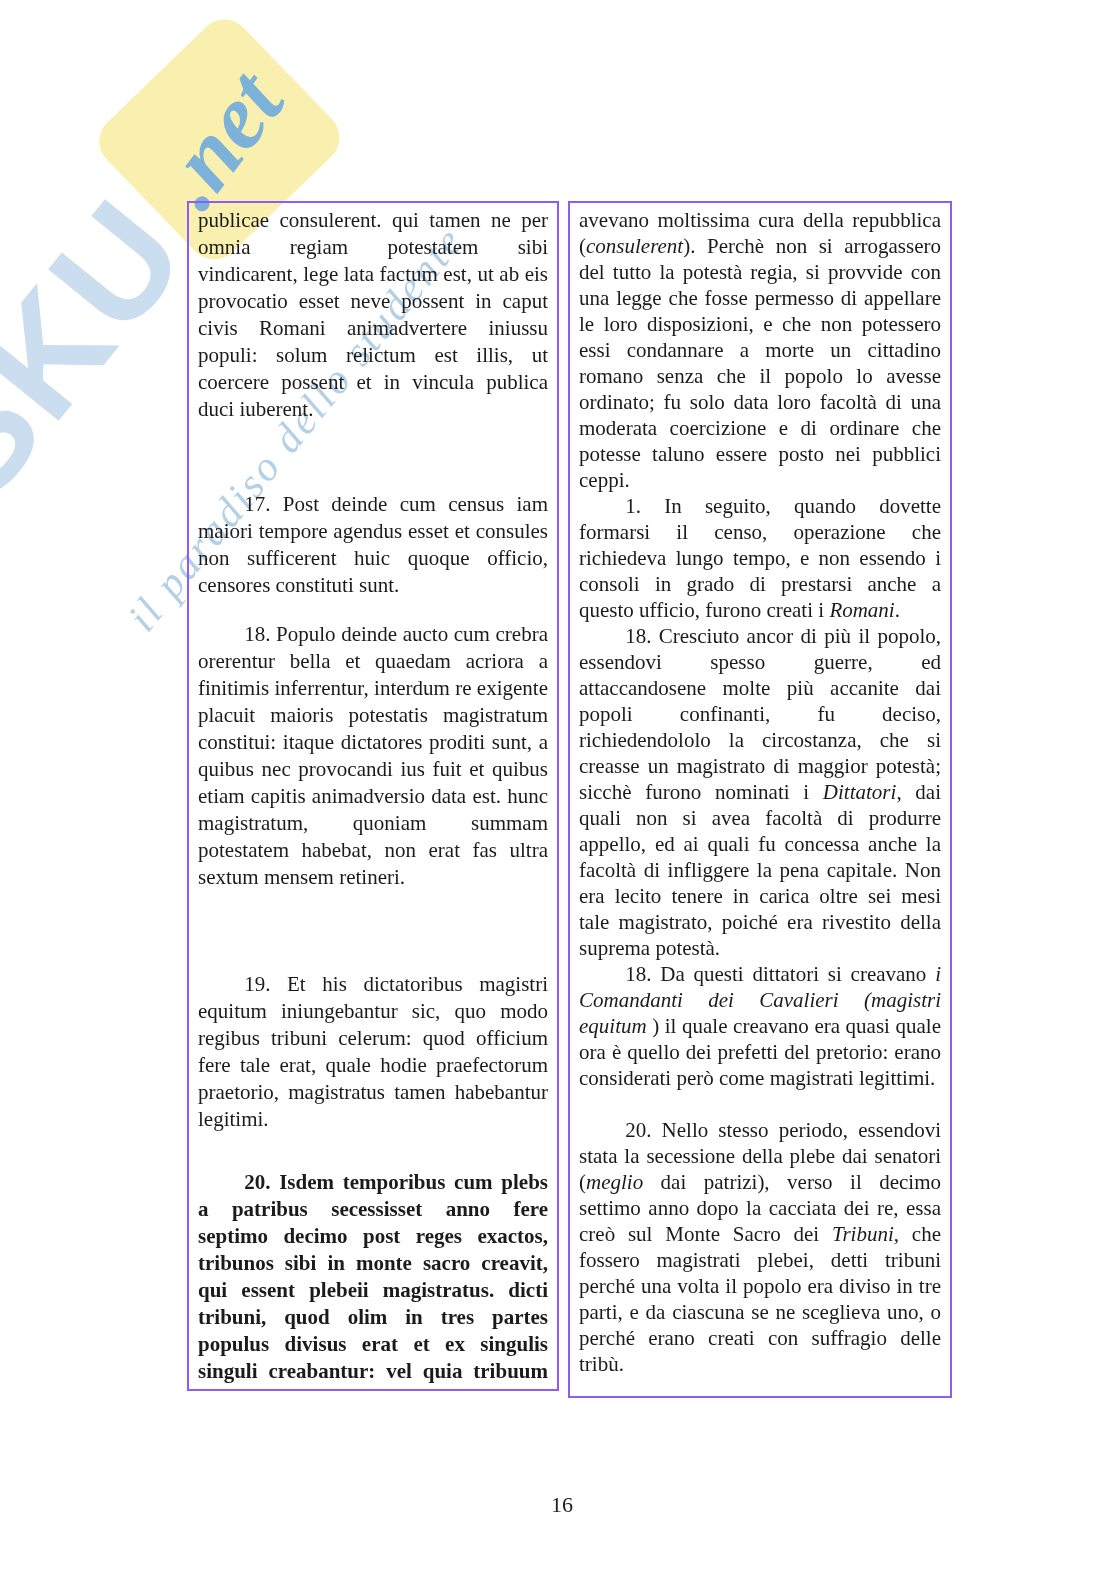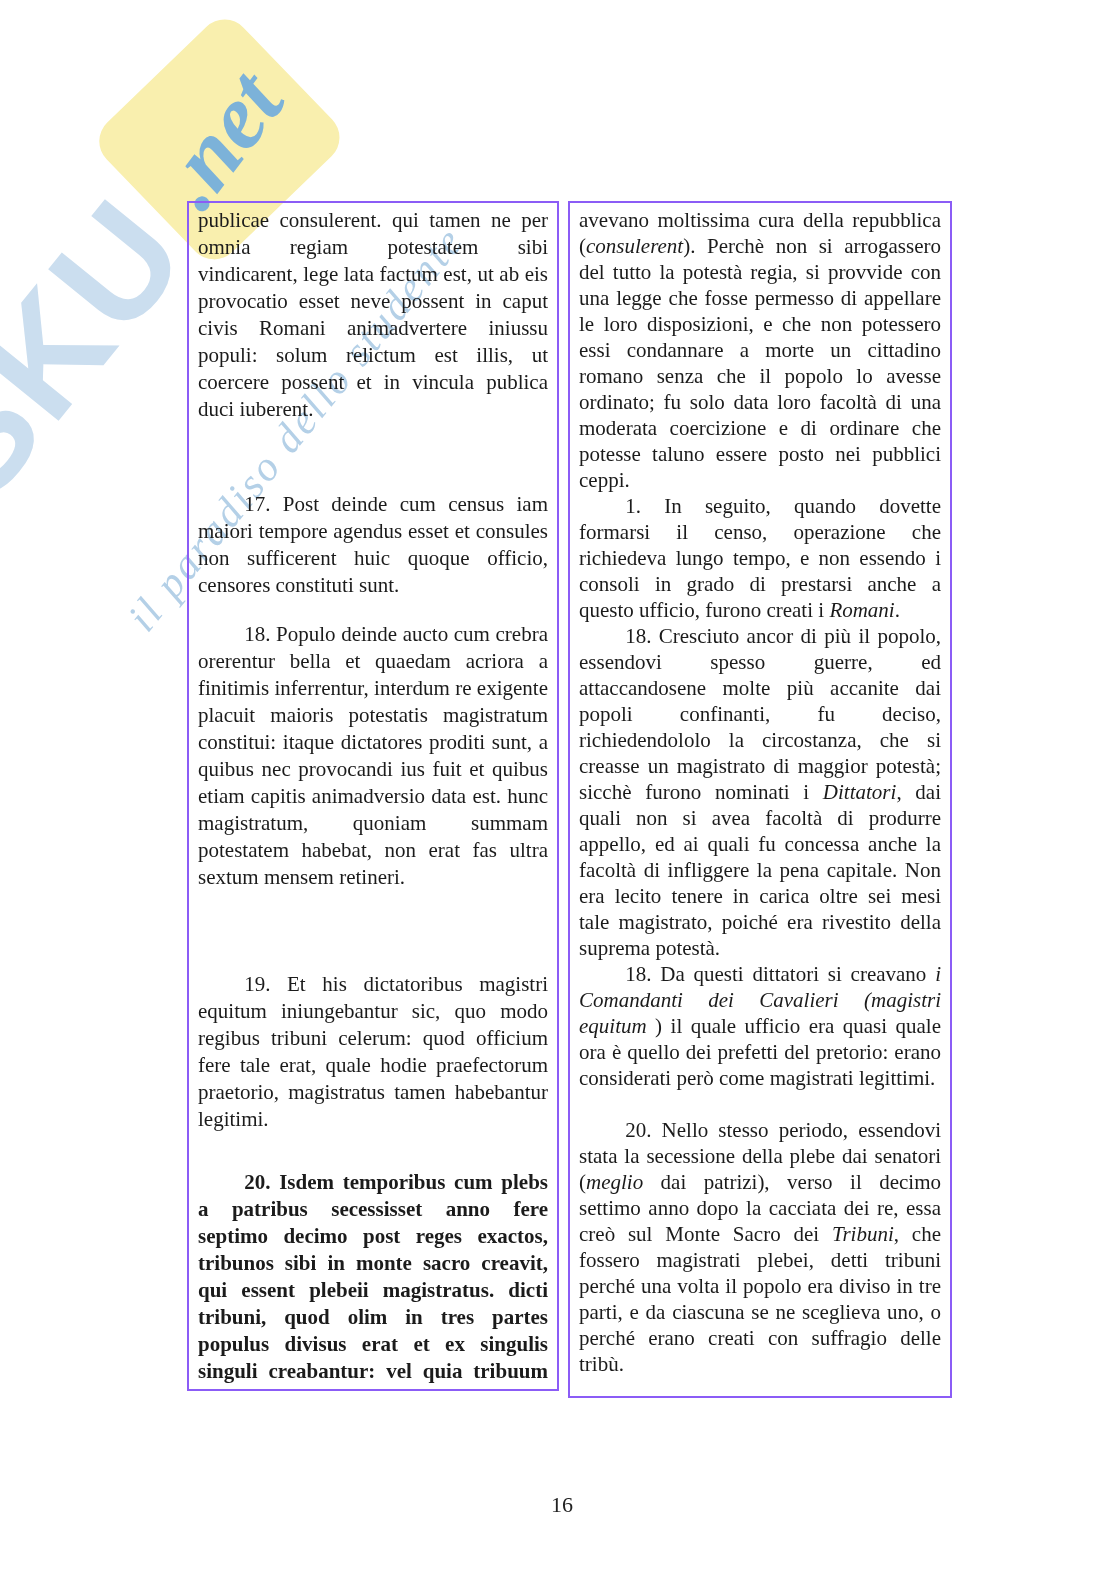--- a/index.html
+++ b/index.html
@@ -90,19 +90,19 @@
       <p class="para indent" style="margin-top: 68px;"><span>17. Post deinde cum census iam maiori tempore agendus esset et consules non sufficerent huic quoque officio, censores constituti sunt.</span></p>
       <p class="para indent" style="margin-top: 21.6px;"><span>18. Populo deinde aucto cum crebra orerentur bella et quaedam acriora a finitimis inferrentur, interdum re exigente placuit maioris potestatis magistratum constitui: itaque dictatores proditi sunt, a quibus nec provocandi ius fuit et quibus etiam capitis animadversio data est. hunc magistratum, quoniam summam potestatem habebat, non erat fas ultra sextum mensem retineri.</span></p>
       <p class="para indent" style="margin-top: 80px;"><span>19. Et his dictatoribus magistri equitum iniungebantur sic, quo modo regibus tribuni celerum: quod officium fere tale erat, quale hodie praefectorum praetorio, magistratus tamen habebantur legitimi.</span></p>
       <p class="para indent" style="margin-top: 36px; font-weight: bold;"><span>20. Isdem temporibus cum plebs a patribus secessisset anno fere septimo decimo post reges exactos, tribunos sibi in monte sacro creavit, qui essent plebeii magistratus. dicti tribuni, quod olim in tres partes populus divisus erat et ex singulis singuli creabantur: vel quia tribuum suffragio creabantur.</span></p>
     </div>
 
   <div class="textbox box-right">
       <p class="para"><span>avevano moltissima cura della repubblica (</span><span class="italic">consulerent</span><span>). Perchè non si arrogassero del tutto la potestà regia, si provvide con una legge che fosse permesso di appellare le loro disposizioni, e che non potessero essi condannare a morte un cittadino romano senza che il popolo lo avesse ordinato; fu solo data loro facoltà di una moderata coercizione e di ordinare che potesse taluno essere posto nei pubblici ceppi.</span></p>
       <p class="para indent"><span>1. In seguito, quando dovette formarsi il censo, operazione che richiedeva lungo tempo, e non essendo i consoli in grado di prestarsi anche a questo ufficio, furono creati i </span><span class="italic">Romani</span><span>.</span></p>
       <p class="para indent"><span>18. Cresciuto ancor di più il popolo, essendovi spesso guerre, ed attaccandosene molte più accanite dai popoli confinanti, fu deciso, richiedendololo la circostanza, che si creasse un magistrato di maggior potestà; sicchè furono nominati i </span><span class="italic">Dittatori</span><span>, dai quali non si avea facoltà di produrre appello, ed ai quali fu concessa anche la facoltà di infliggere la pena capitale. Non era lecito tenere in carica oltre sei mesi tale magistrato, poiché era rivestito della suprema potestà.</span></p>
-      <p class="para indent"><span>18. Da questi dittatori si creavano </span><span class="italic">i Comandanti dei Cavalieri  (magistri equitum</span><span> ) il quale ufficio era quasi quale ora è quello dei prefetti del pretorio: erano considerati però come magistrati legittimi.</span></p>
+      <p class="para indent"><span>18. Da questi dittatori si creavano </span><span class="italic">i Comandanti dei Cavalieri  (magistri equitum</span><span> ) il quale creavano era quasi quale ora è quello dei prefetti del pretorio: erano considerati però come magistrati legittimi.</span></p>
       <p class="para indent" style="margin-top: 26px;"><span>20. Nello stesso periodo, essendovi stata la secessione della plebe dai senatori (</span><span class="italic">meglio</span><span> dai patrizi), verso il decimo settimo anno dopo la cacciata dei re, essa creò sul Monte Sacro dei </span><span class="italic">Tribuni</span><span>, che fossero magistrati plebei, detti tribuni perché una volta il popolo era diviso in tre parti, e da ciascuna se ne sceglieva uno, o perché erano creati con suffragio delle tribù.</span></p>
     </div>
 
   <div class="page-number">16</div>
 
 </div>
 
 </body></html>

